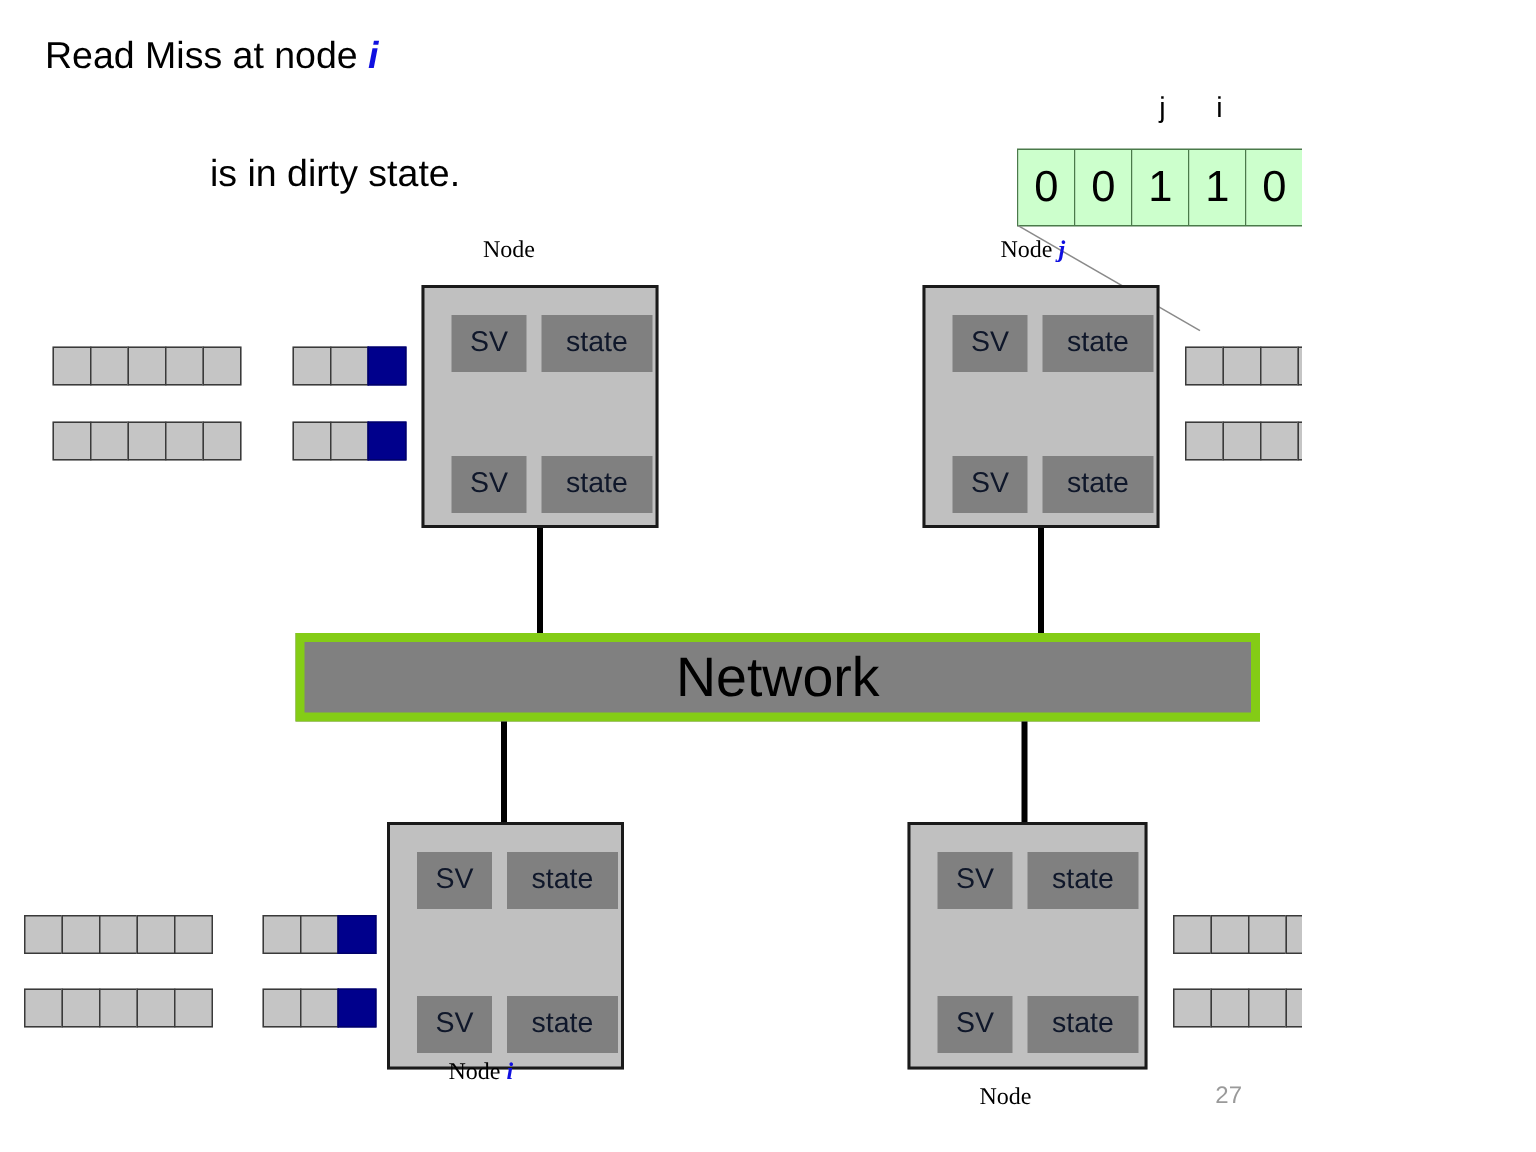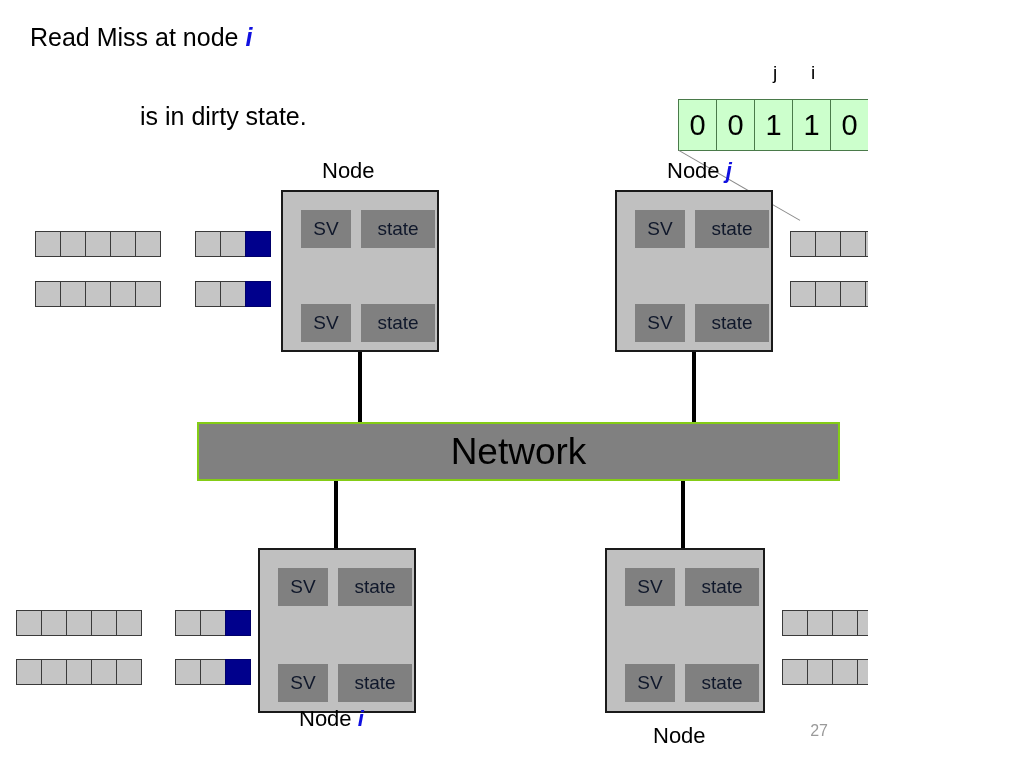--- a/index.html
+++ b/index.html
@@ -49,34 +49,35 @@
     display: flex;
     align-items: center;
     justify-content: center;
     font-size: 19px;
     color: #0f172a;
   }
 
   
   .node-caption {
     position: absolute;
-    font-size: 22px;
+    font-size: 16px;
     white-space: nowrap;
     color: #000000;
+    font-family: Liberation Serif, serif;
   }
 
   
   #network-bar {
     position: absolute;
     left: 197px;
     top: 422px;
     width: 643px;
     height: 59px;
     background: #808080;
-    border: 2px solid #84cc16;
+    border: 6px solid #84cc16;
     box-sizing: border-box;
     display: flex;
     align-items: center;
     justify-content: center;
     font-size: 37px;
     color: #000000;
   }
   .link-line {
     position: absolute;
     width: 4px;

